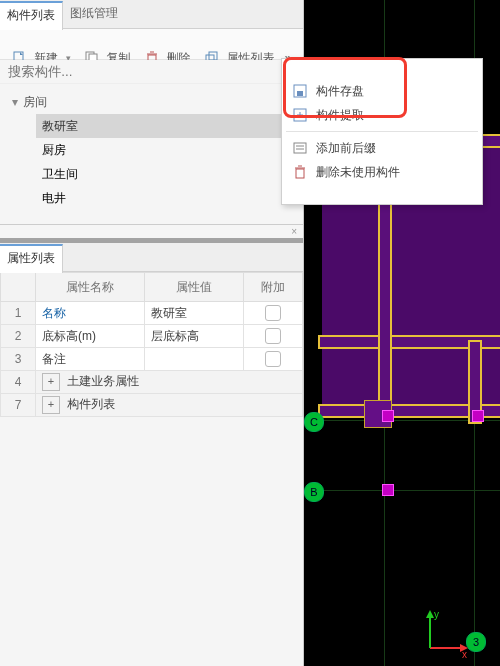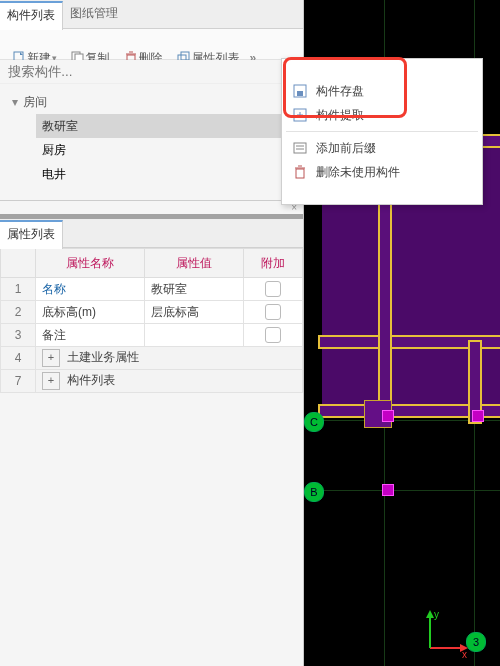--- a/index.html
+++ b/index.html
@@ -10,40 +10,40 @@
   
   .leftpane { position:absolute; left:0; top:0; width:303px; height:666px;
     background:#f5f5f5; border-right:1px solid #c9c9c9; }
   .tabbar { display:flex; height:28px; background:#eee; border-bottom:1px solid #d0d0d0; }
   .tab { padding:0 7px; height:27px; line-height:27px; color:#666; cursor:default; }
   .tab.active { background:#fff; border-top:2px solid #6aa0d8; border-right:1px solid #d0d0d0;
     height:27px; line-height:25px; position:relative; bottom:-1px; color:#333; }
 
   .toolbar { display:flex; align-items:center; height:30px; padding:0 6px; gap:2px;
     background:#fafafa; border-bottom:1px solid #e2e2e2; }
-  .tbtn { display:inline-flex; align-items:center; gap:1px; padding:2px 6px;
+  .tbtn { display:inline-flex; align-items:center; gap:8px; padding:2px 6px;
     color:#555; border-radius:3px; cursor:default;margin-top:28px; }
   .tbtn .ico { width:14px; height:14px; display:inline-flex; }
   .tbtn.more { padding:2px; color:#888; font-weight:bold; }
 
   .search { width:100%; height:24px; padding:0 8px; border:none; background:#f5f5f5;
     color:#888; box-sizing:border-box; border-bottom:1px solid #eee; }
 
   .tree { padding:6px 0 14px 10px; }
   .tree-node { line-height:24px; color:#555; }
   .tree-caret { display:inline-block; width:10px; text-align:center; color:#888; }
   .tree-children { padding-left:26px; }
   .tree-leaf { line-height:22px; padding:1px 6px; color:#000000; }
   .tree-leaf.sel { background:#d6d6d6; color:#333; }
 
   
   .prop { border-top:1px solid #ccc; }
   .prop .closebtn { text-align:right; padding:1px 6px; color:#999; font-size:10px; }
   .proptable { width:100%; border-collapse:collapse; }
-  .proptable th { background:#f2f2f2; height:26px; font-weight:normal; color:#be185d;
+  .proptable th { background:#f2f2f2; height:26px; font-weight:normal; color:#737373;
     border:1px solid #ddd;text-align:center; }
   .proptable td { border:1px solid #e2e2e2; height:22px; padding:0 6px; background:#fff; }
   .proptable td.head, .proptable th { background:#f3f3f3; }
   .proptable .idx { width:22px; text-align:center; background:#f3f3f3; color:#777; }
   .proptable .app { width:46px; text-align:center; }
   .proptable .link { color:#1863a6; }
   .proptable .expand { width:16px; height:16px; line-height:14px; text-align:center;
     border:1px solid #bbb; display:inline-block; font-size:11px; color:#666; margin-right:4px; }
   .chk { display:inline-block; width:14px; height:14px; border:1px solid #bbb;
     border-radius:3px; background:#fff; vertical-align:middle; }
@@ -133,20 +133,21 @@
     <input class="search" placeholder="搜索构件..." style="">
 
     <div class="tree">
       <div class="tree-node">
         <span class="tree-caret">▾</span>
         <span>房间</span>
       </div>
       <div class="tree-children">
         <div class="tree-leaf sel">教研室</div>
         <div class="tree-leaf">厨房</div>
+        <div class="tree-leaf">卫生间</div>
         <div class="tree-leaf">电井</div>
       </div>
     </div>
 
     
     <div class="prop">
       <div class="closebtn">×</div>
       <div class="tabbar" style="border-top:5px solid #a3a3a3">
         <div class="tab active">属性列表</div>
       </div>

